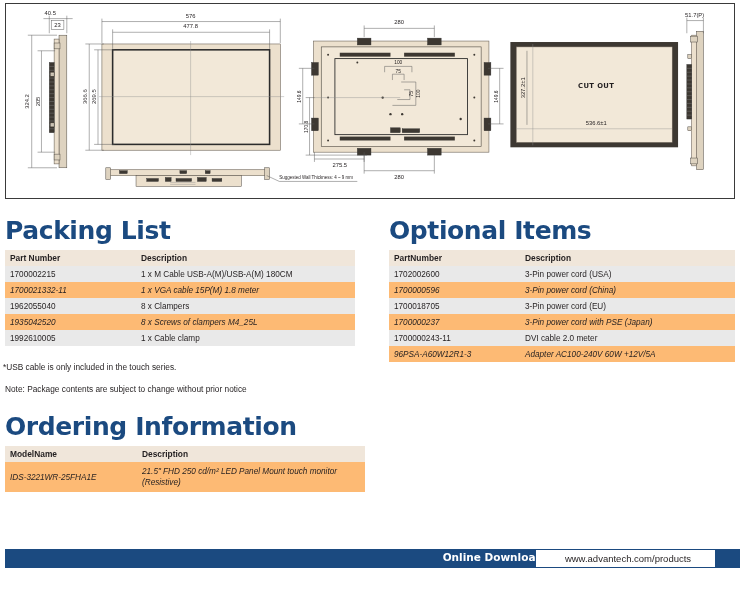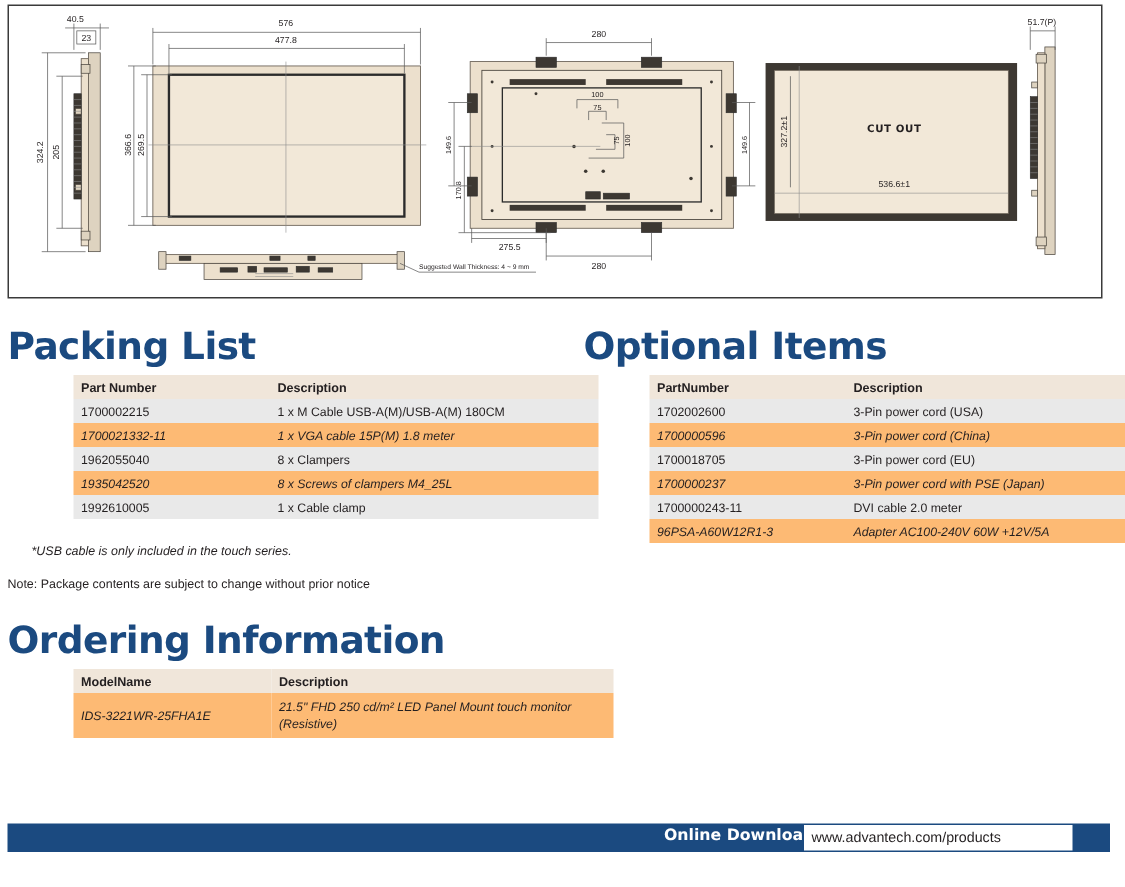--- a/index.html
+++ b/index.html
@@ -48,21 +48,20 @@
   #packing-list-title { left: 5px; top: 216px; }
   #optional-items-title { left: 389px; top: 216px; }
   #ordering-info-title { left: 5px; top: 412px; }
 
   
   .spec-table {
     position: absolute;
     border-collapse: collapse;
     font-size: 8.2px;
     table-layout: fixed;
-    margin-left: 44px;
   }
   .spec-table th {
     background: #f0e6da;
     font-weight: bold;
     font-size: 8.4px;
     text-align: left;
     padding: 3px 4px 3px 5px;
     color: #231f20;
     vertical-align: middle;
     line-height: 1.2;
@@ -89,21 +88,21 @@
   #ordering-info-table col.c2 { width: 228px; }
   #ordering-info-table td { padding-top: 4px; padding-bottom: 4px; }
 
   
   .note-line {
     position: absolute;
     font-size: 8.3px;
     color: #231f20;
     white-space: nowrap;
   }
-  #note-usb { left: 21px; top: 362px; font-style: italic; }
+  #note-usb { left: 3px; top: 362px; }
   #note-package { left: 5px; top: 384px; }
 
   
   #footer-bar {
     position: absolute;
     left: 5px;
     top: 549px;
     width: 735px;
     height: 19px;
     background: #1b4a80;
@@ -120,20 +119,21 @@
   }
   #footer-url-box {
     position: absolute;
     left: 531px;
     top: 1px;
     width: 179px;
     height: 17px;
     background: #ffffff;
     display: flex;
     align-items: center;
+    justify-content: center;
   }
   #footer-url {
     font-size: 9.5px;
     color: #231f20;
     padding-left: 5px;
     white-space: nowrap;
   }
 
   
   .dimtext { font-family: "Liberation Sans", sans-serif; font-size: 6px; fill: #231f20; }

